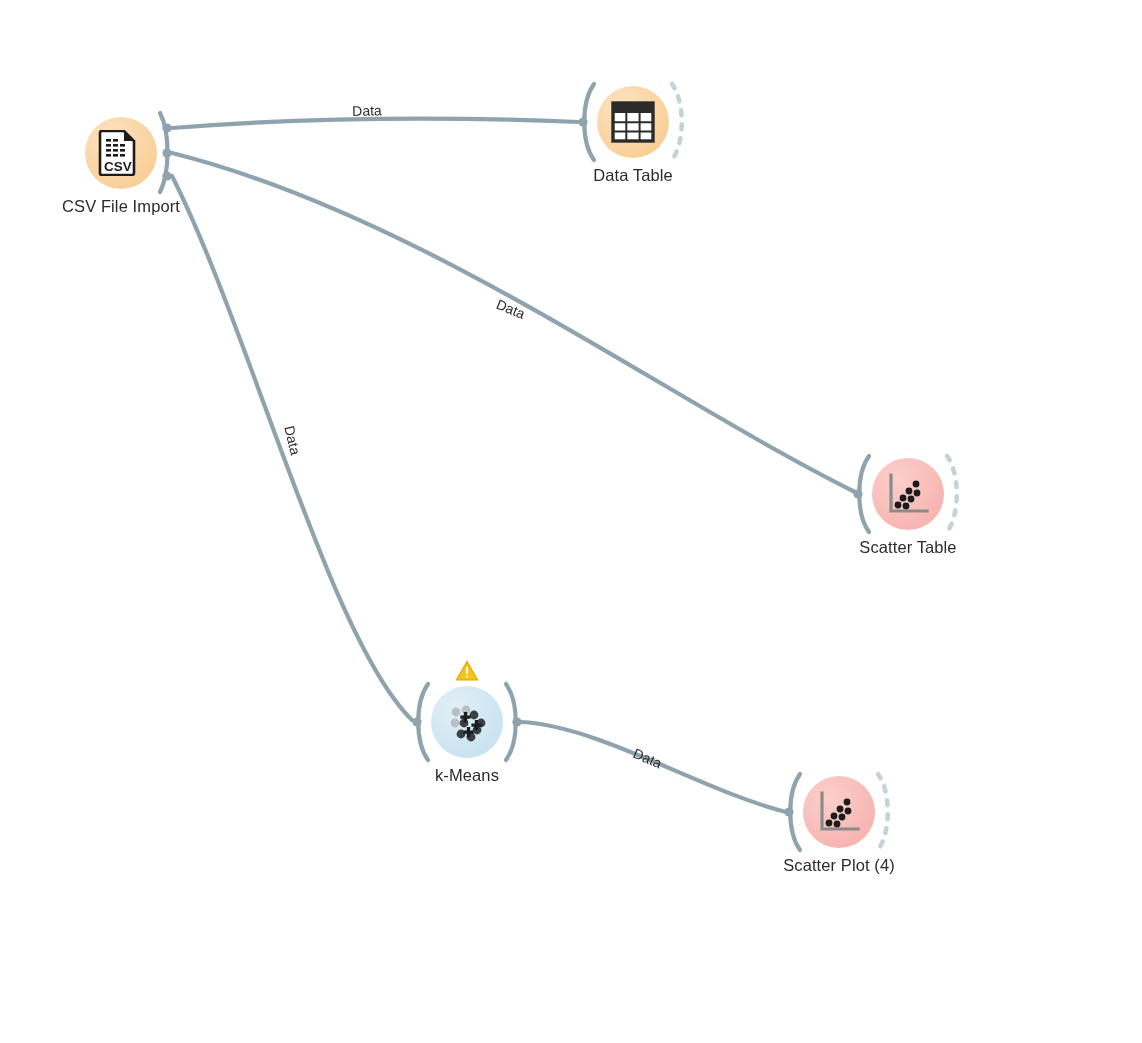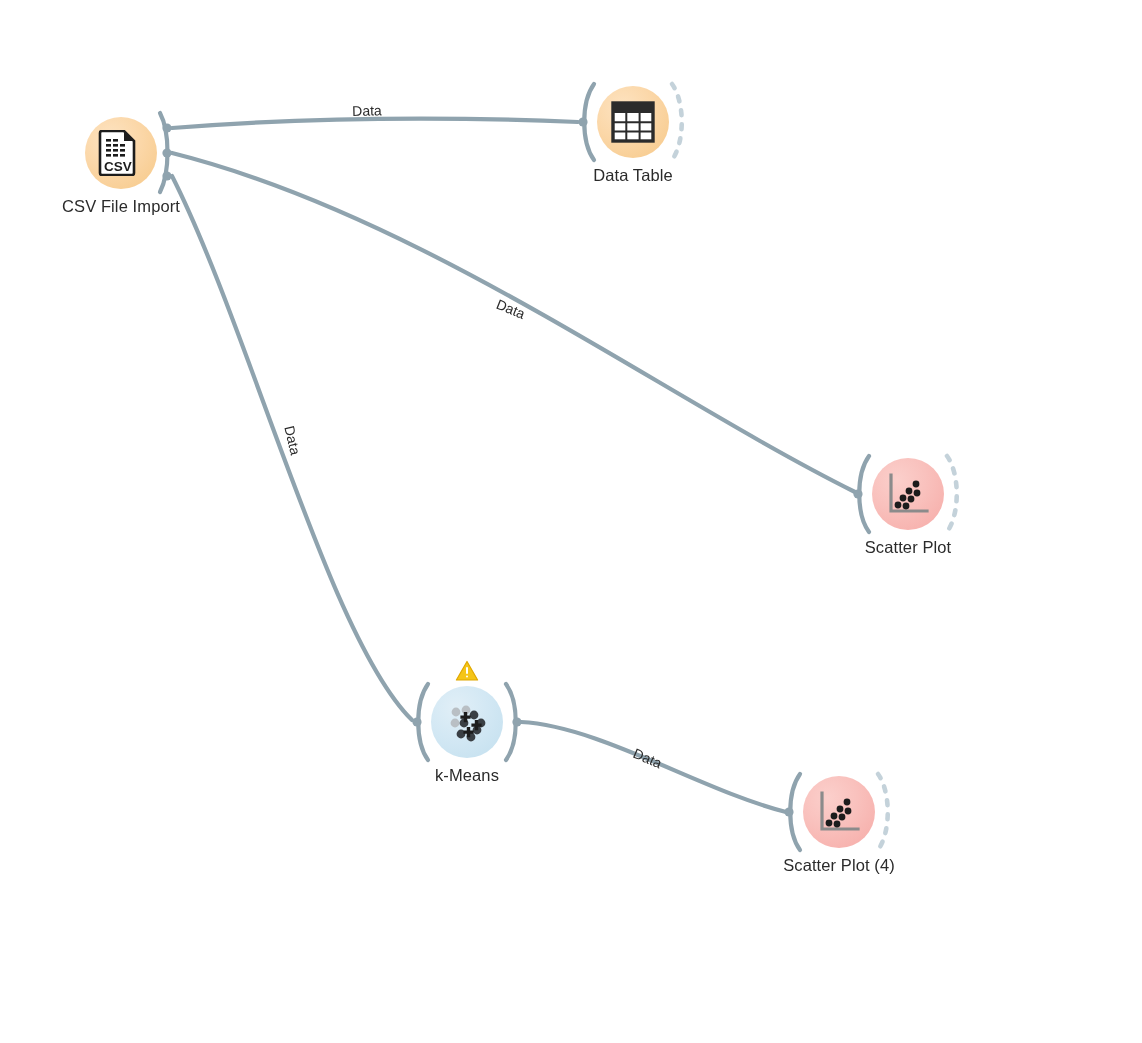--- a/index.html
+++ b/index.html
@@ -233,21 +233,21 @@
       </div>
       <div class="node-label">Data Table</div>
     </div>
 
     <div class="node" style="left:908px; top:494px;">
       <div class="node-body shape-red">
         <svg class="icon-wrap" viewBox="0 0 46 46">
           <use href="#icon-scatter"></use>
         </svg>
       </div>
-      <div class="node-label">Scatter Plot</div>
+      <div class="node-label">Scatter Table</div>
     </div>
 
     <div class="node" style="left:467px; top:722px;">
       <svg class="warn-badge" viewBox="0 0 24 22">
         <path d="M12 1.5 L22.6 20 H1.4 Z" fill="#f5c518" stroke="#e0a800" stroke-width="1.2" stroke-linejoin="round"></path>
         <rect x="11" y="7" width="2" height="7" rx="1" fill="#ffffff"></rect>
         <rect x="11" y="15.4" width="2" height="2.2" rx="1" fill="#ffffff"></rect>
       </svg>
       <div class="node-body shape-blue">
         <svg class="icon-wrap" viewBox="0 0 46 46">

